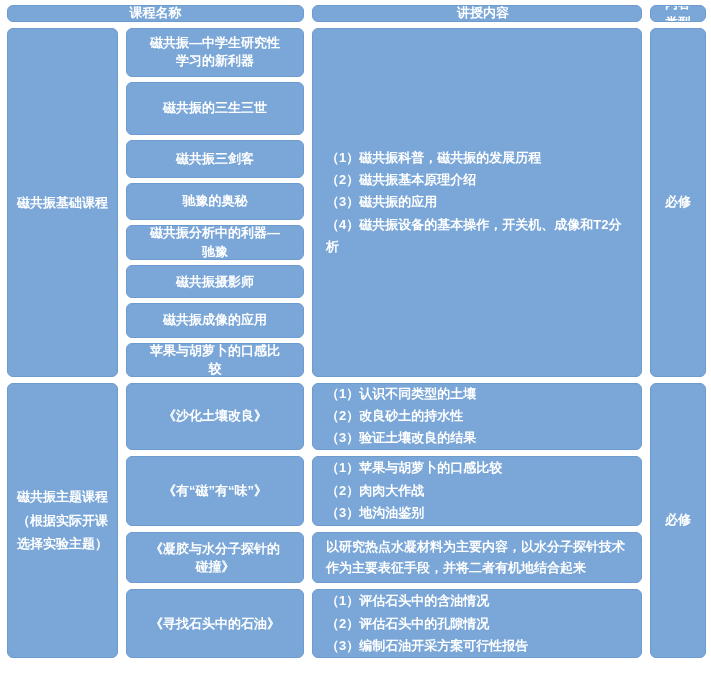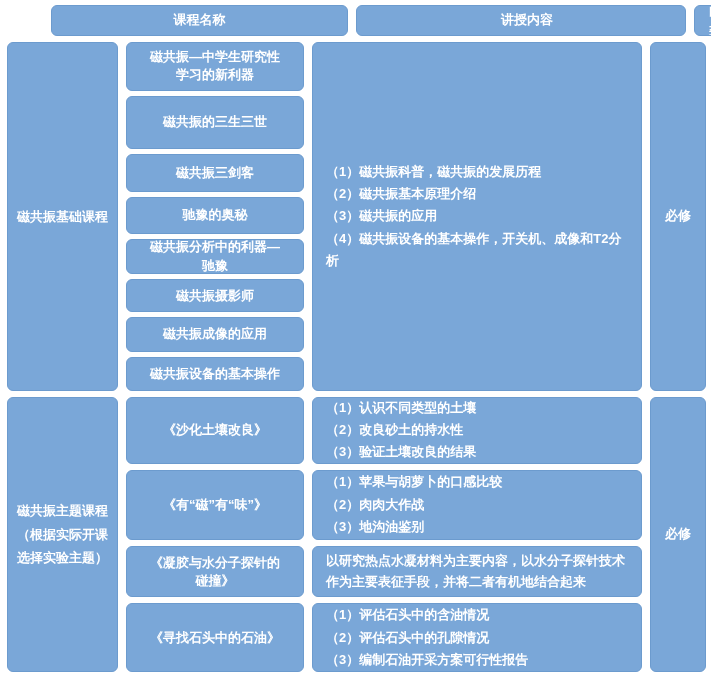--- a/index.html
+++ b/index.html
@@ -16,21 +16,21 @@
   .board{
     position:relative;width:711px;height:680px;
     padding:5px 5px 8px 7px;background:#ffffff;
     display:flex;flex-direction:column;gap:6px;
   }
   .grid{
     display:grid;
     grid-template-columns:111px 178px 330px 56px;
     column-gap:8px;
   }
-  .header-row{height:31px;margin-left:44px;}
+  .header-row{height:17px;}
   .section1{height:349px;grid-template-rows:46fr 50fr 36fr 35fr 33fr 31fr 33fr 32fr;row-gap:5px;}
   .section2{height:275px;grid-template-rows:66fr 70fr 51fr 68fr;row-gap:6px;}
   .cell{
     background:var(--blue);
     border:1px solid var(--blue-border);
     border-radius:6px;
     color:var(--white);
     display:flex;align-items:center;justify-content:center;
     font-size:13px;font-weight:700;
     text-align:center;
@@ -68,21 +68,21 @@
   <div class="grid section1">
     <div class="cell col1 row-full-s1 category">磁共振基础课程</div>
 
     <div class="cell col2 topic" style="grid-row:1">磁共振—中学生研究性学习的新利器</div>
     <div class="cell col2 topic" style="grid-row:2">磁共振的三生三世</div>
     <div class="cell col2 topic" style="grid-row:3">磁共振三剑客</div>
     <div class="cell col2 topic" style="grid-row:4">驰豫的奥秘</div>
     <div class="cell col2 topic" style="grid-row:5">磁共振分析中的利器—驰豫</div>
     <div class="cell col2 topic" style="grid-row:6">磁共振摄影师</div>
     <div class="cell col2 topic" style="grid-row:7">磁共振成像的应用</div>
-    <div class="cell col2 topic" style="grid-row:8">磁共振设备的基本操作</div>
+    <div class="cell col2 topic" style="grid-row:8">苹果与胡萝卜的口感比较</div>
 
     <div class="cell col3 row-full-s1 list-cell">
       <div>（1）磁共振科普，磁共振的发展历程</div>
       <div>（2）磁共振基本原理介绍</div>
       <div>（3）磁共振的应用</div>
       <div>（4）磁共振设备的基本操作，开关机、成像和T2分析</div>
     </div>
 
     <div class="cell col4 row-full-s1">必修</div>
   </div>

